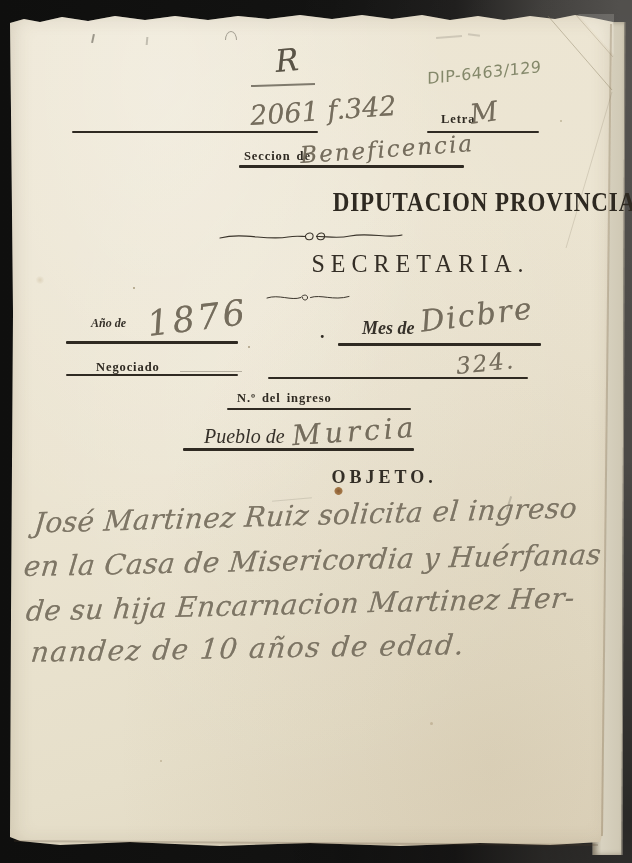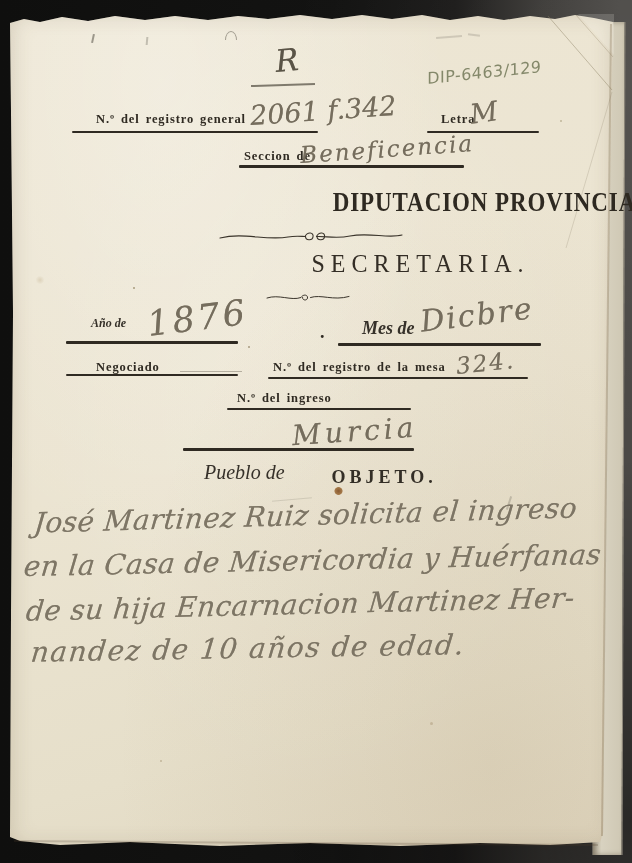--- a/index.html
+++ b/index.html
@@ -71,21 +71,20 @@
   <div class="pmark" style="left:146px;top:37px;width:2px;height:8px;transform:rotate(5deg);opacity:.55;"></div>
   <div style="left:225px;top:31px;width:12px;height:9px;border:1.5px solid rgba(70,65,55,.45);border-bottom:none;border-radius:50% 50% 0 0/100% 100% 0 0;z-index:4;"></div>
   <div class="pmark" style="left:436px;top:36px;width:26px;height:1.5px;transform:rotate(-4deg);opacity:.35;"></div>
   <div class="pmark" style="left:468px;top:34px;width:12px;height:1.5px;transform:rotate(8deg);opacity:.35;"></div>
   <div class="pmark" style="left:508px;top:496px;width:2px;height:14px;transform:rotate(18deg);opacity:.45;"></div>
 
   <div class="content hand" style="left:256px;top:42px;width:62px;text-align:center;font-size:31px;color:#5a5447;transform:rotate(-5deg);">R</div>
   <div class="content" style="left:251px;top:84px;width:64px;height:1.6px;background:rgba(90,84,72,.75);transform:rotate(-2deg);"></div>
   <div class="content" style="left:427px;top:63px;font-family:'DejaVu Sans',sans-serif;font-size:16px;letter-spacing:.5px;color:var(--reference-pencil);transform:rotate(-6deg) skewX(-6deg);white-space:nowrap;">DIP-6463/129</div>
 
-  <div class="content lbl" style="left:96px;top:112px;">N.º del registro general</div>
   <div class="content hand" style="left:250px;top:95px;font-size:27px;transform:rotate(-4deg);">2061 f.342</div>
   <div class="content rule" style="left:72px;top:131px;width:246px;"></div>
   <div class="content lbl" style="left:433px;top:112px;margin-left:8px;">Letra</div>
   <div class="content hand" style="left:470px;top:97px;font-size:27px;transform:rotate(-8deg);">M</div>
   <div class="content rule" style="left:427px;top:131px;width:112px;"></div>
 
   <div class="content lbl" style="left:244px;top:149px;font-family:Liberation Serif, serif;">Seccion de</div>
   <div class="content hand" style="left:300px;top:136px;font-size:23px;letter-spacing:2px;transform:rotate(-4deg);">Beneficencia</div>
   <div class="content rule" style="left:239px;top:165px;width:225px;height:2.6px;"></div>
 
@@ -110,28 +109,27 @@
   <div class="content hand" style="left:147px;top:298px;font-size:35px;letter-spacing:3px;transform:rotate(-7deg);">1876</div>
   <div class="content rule" style="left:66px;top:341px;width:172px;height:2.6px;"></div>
   <div class="content" style="left:320px;top:322px;font-size:18px;font-weight:bold;color:var(--printed-ink);">.</div>
   <div class="content ital-lbl" style="left:362px;top:318px;font-size:18px;">Mes de</div>
   <div class="content hand" style="left:420px;top:297px;font-size:30px;letter-spacing:2px;transform:rotate(-7deg);">Dicbre</div>
   <div class="content rule" style="left:338px;top:343px;width:203px;height:2.6px;"></div>
 
   <div class="content lbl" style="left:96px;top:360px;">Negociado</div>
   <div class="content" style="left:180px;top:371px;width:62px;height:1.2px;background:rgba(110,104,90,.45);"></div>
   <div class="content rule" style="left:66px;top:374px;width:172px;height:2.2px;"></div>
-  <div class="content lbl" style="left:273px;top:360px;">N.º del registro de la mesa</div>
   <div class="content hand" style="left:456px;top:350px;font-size:23px;letter-spacing:2px;transform:rotate(-6deg);">324.</div>
   <div class="content rule" style="left:268px;top:377px;width:260px;"></div>
 
   <div class="content lbl" style="left:237px;top:391px;">N.º del ingreso</div>
   <div class="content rule" style="left:227px;top:408px;width:184px;height:2px;"></div>
 
-  <div class="content ital-lbl" style="left:204px;top:425px;font-size:20px;font-weight:normal;margin-top:36px;">Pueblo de</div>
+  <div class="content ital-lbl" style="left:204px;top:425px;font-size:20px;font-weight:normal;">Pueblo de</div>
   <div class="content hand" style="left:292px;top:415px;font-size:28px;letter-spacing:4px;transform:rotate(-4deg);">Murcia</div>
   <div class="content rule" style="left:183px;top:448px;width:231px;height:2.8px;"></div>
 
   <div class="content centerband" style="top:467px;">
     <span class="objeto">OBJETO.</span>
   </div>
   <div class="content speck" style="left:334px;top:487px;width:9px;height:8px;background:radial-gradient(circle,#8a5a30 0%,#a57a4a 60%,transparent 75%);"></div>
   <div class="pmark" style="left:272px;top:499px;width:40px;height:1.4px;transform:rotate(-5deg);opacity:.3;"></div>
 
   <div class="content hand body-line" style="left:34px;top:499px;transform:rotate(-1.6deg) skewX(-7deg);">José Martinez Ruiz solicita el ingreso</div>

